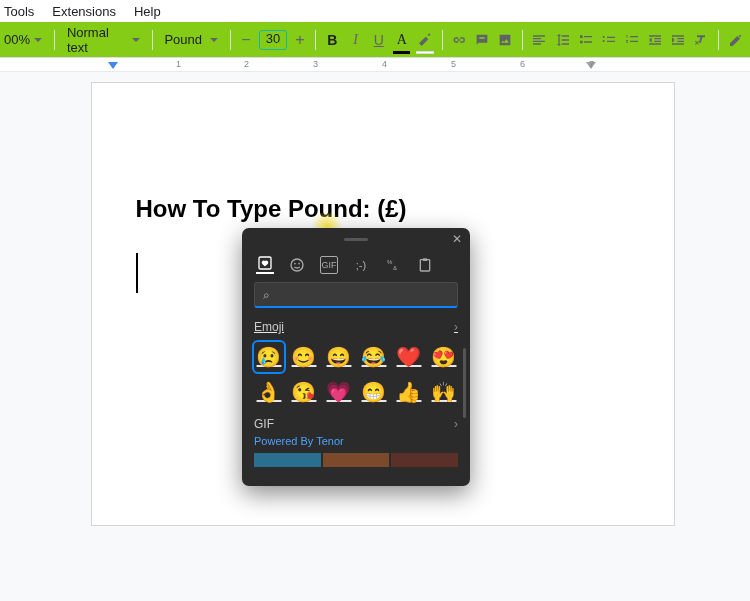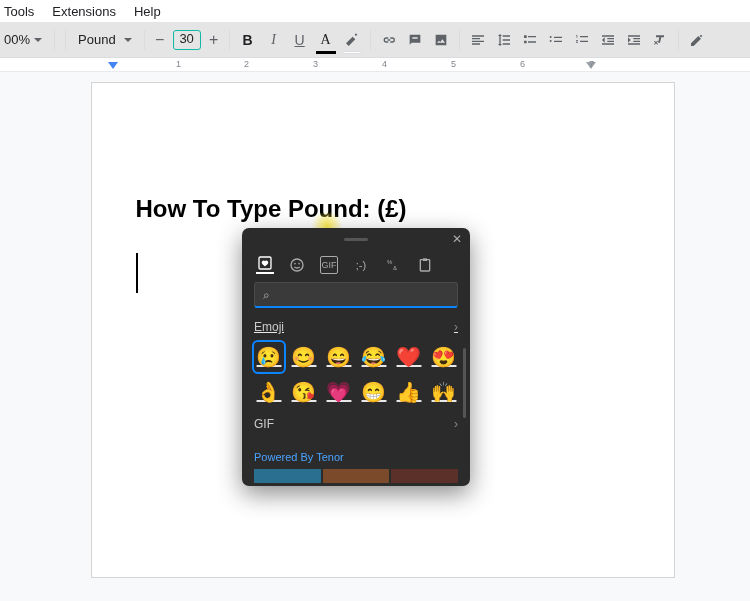--- a/index.html
+++ b/index.html
@@ -16,21 +16,21 @@
     height: 22px;
     display: flex;
     align-items: center;
     padding: 0 4px;
     font-size: 13px;
     color: #202124;
     gap: 18px;
   }
   .menu-bar span { cursor: default; }
   .toolbar {
-    background: #e5e5e5;
+    background: #84cc16;
     height: 36px;
     display: flex;
     align-items: center;
     padding: 0 4px;
     border-bottom: 1px solid #dadce0;
     gap: 2px;
   }
   .tb-sep { width:1px; height:20px; background:#dadce0; margin:0 4px; }
   .tb-btn {
     width: 24px; height: 24px;
@@ -89,21 +89,21 @@
   }
   .page-wrap {
     background:#f8f9fa;
     height:529px;
     display:flex;
     justify-content:center;
     padding-top:10px;
   }
   .page {
     width:584px;
-    height:496px;
+    height:444px;
     background:#fff;
     border:1px solid #d5d5d5;
     position:relative;
     padding: 112px 24px 0 44px;
     margin-left: 15px;
   }
   .heading {
     font-size:24px; font-weight:bold; color:#000;
   }
   .cursor-line {
@@ -208,21 +208,21 @@
     outline:2px solid #0a84ff;
   }
   .ep-gif {
     margin-top:10px;
     padding:0 12px;
   }
   .ep-gif-row {
     display:flex; justify-content:space-between; align-items:center;
     font-size:12px; color:#ccc;
   }
-  .ep-attr { font-size:11px; color:#4aa3ff; margin-top:20px;}
+  .ep-attr { font-size:11px; color:#4aa3ff; margin-top:4px;}
   .gif-strip {
     margin-top:6px;
     height:14px;
     display:flex; gap:2px;
   }
   .gif-thumb { flex:1; }
   .gt1{background:#2a6f8f;}
   .gt2{background:#7a4a2a;}
   .gt3{background:#5a3028;}
 
@@ -242,20 +242,24 @@
   <span>Extensions</span>
   <span>Help</span>
 </div>
 
 <div class="toolbar">
   <div class="zoom">
     <span>00%</span>
     <span class="dd"></span>
   </div>
   <div class="tb-sep"></div>
+  <div class="style-select">
+    <span>Normal text</span>
+    <span class="dd"></span>
+  </div>
   <div class="tb-sep"></div>
   <div class="font-select">
     <span>Pound</span>
     <span class="dd"></span>
   </div>
   <div class="tb-sep"></div>
   <div class="fs-box">
     <div class="fs-pm">−</div>
     <div class="fs-input">30</div>
     <div class="fs-pm">+</div>

